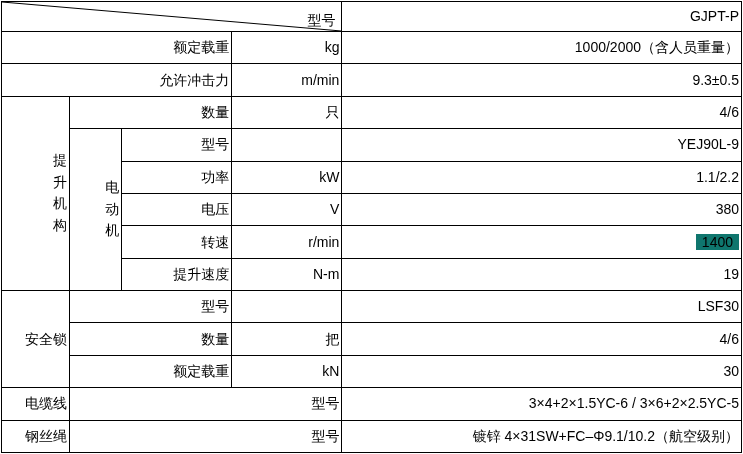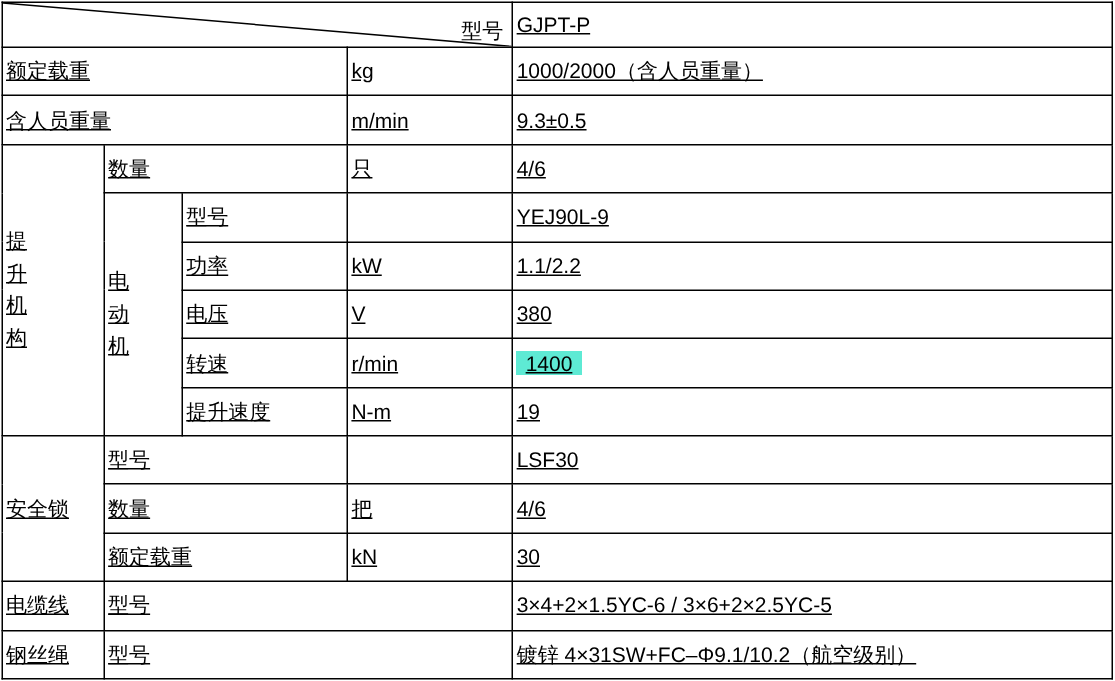--- a/index.html
+++ b/index.html
@@ -16,26 +16,25 @@
   }
   #spec-table {
     border-collapse: collapse;
     width: 741px;
     height: 452px;
     margin: 1px 0 0 1px;
     table-layout: fixed;
   }
   #spec-table td {
     border: 1px solid #000000;
-    text-align: left;
+    text-align: right;
     vertical-align: middle;
     font-size: 14px;
     padding: 0 2px;
     line-height: 1.2;
-    text-decoration: underline;
   }
   .c-label {
     width: 68px;
   }
   .c-sub1 {
     width: 52px;
   }
   .c-sub2 {
     width: 110px;
   }
@@ -68,21 +67,21 @@
   .diag-cell .corner-text {
     position: absolute;
     right: 6px;
     bottom: 2px;
     font-size: 14px;
   }
   .unitfont {
     font-size: 14px;
   }
   .val-highlight {
-    background: #5eead4;
+    background: #0f766e;
     padding: 0 6px;
   }
   .nowrap {
     white-space: nowrap;
   }
 </style>
 </head>
 <body>
 
 <table id="spec-table">
@@ -105,21 +104,21 @@
       <td>GJPT-P</td>
     </tr>
 
     <tr>
       <td colspan="3">额定载重</td>
       <td class="unitfont">kg</td>
       <td>1000/2000（含人员重量）</td>
     </tr>
 
     <tr>
-      <td colspan="3">含人员重量</td>
+      <td colspan="3">允许冲击力</td>
       <td class="unitfont">m/min</td>
       <td>9.3±0.5</td>
     </tr>
 
     <tr>
       <td class="vert-label" rowspan="6">
         <span class="ch">提</span>
         <span class="ch">升</span>
         <span class="ch">机</span>
         <span class="ch">构</span>

